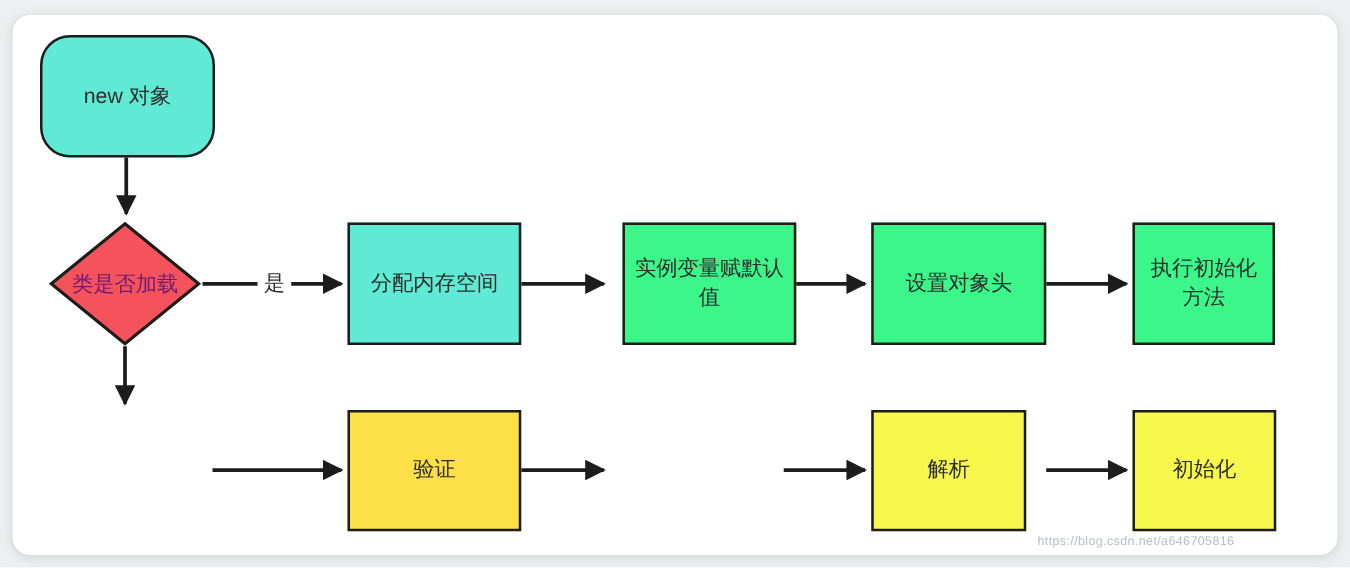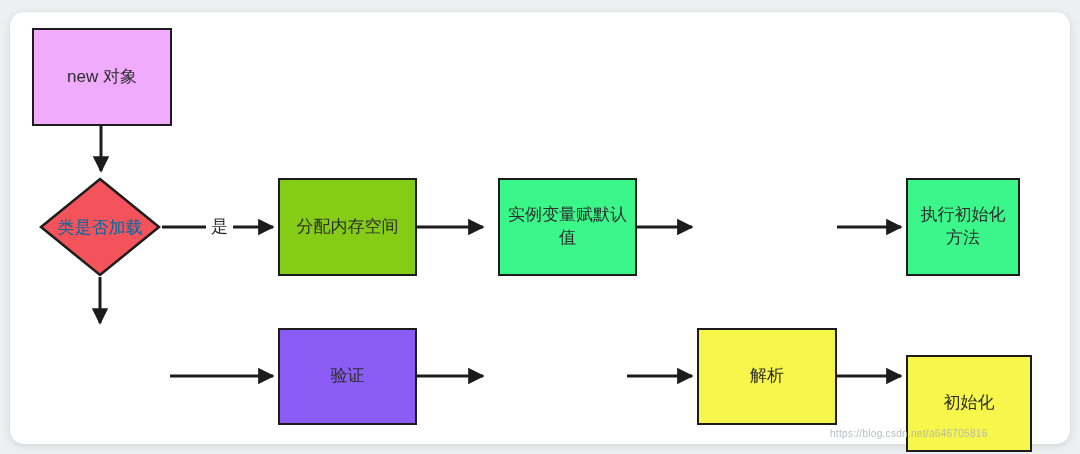--- a/index.html
+++ b/index.html
@@ -28,29 +28,29 @@
     font-size: 17px;
     line-height: 1.35;
     color: #2d2d2d;
     padding: 4px 8px;
   }
   .row-mid  { top: 166px; height: 98px; }
   .row-bot  { top: 316px; height: 97px; }
   .w-std    { width: 139px; }
   .start-node { left: 22px; top: 16px; width: 140px; height: 98px; }
   .g1 { left: 268px; } .g2 { left: 488px; } .g3 { left: 687px; width: 140px; } .g4 { left: 896px; width: 114px; }
-  .y1 { left: 21px; }  .y2 { left: 268px; } .y3 { left: 478px; } .y4 { left: 687px; width: 140px; } .y5 { left: 896px; width: 126px; margin-top: 27px; }
+  .y1 { left: 21px; }  .y2 { left: 268px; } .y3 { left: 478px; } .y4 { left: 687px; width: 124px; } .y5 { left: 896px; width: 115px; }
   .diamond-wrap {
     position: absolute; left: 28px; top: 165px; width: 124px; height: 100px;
   }
   .diamond-wrap svg { position: absolute; left: 0; top: 0; }
   .diamond-label {
     position: absolute; left: 0; top: 0; width: 100%; height: 100%;
     display: flex; align-items: center; justify-content: center;
-    font-size: 17px; color: #0369a1;
+    font-size: 17px; color: #701a75;
   }
   .edge-label {
     position: absolute;
     left: 196px; top: 203px;
     background: #ffffff;
     padding: 0 5px;
     font-size: 17px;
     color: #2d2d2d;
   }
   .watermark {
@@ -82,33 +82,34 @@
       <path d="M 617 215 L 682 215" marker-end="url(#ah)"></path>
       <path d="M 827 215 L 891 215" marker-end="url(#ah)"></path>
       <path d="M 90 265 L 90 311" marker-end="url(#ah)"></path>
       <path d="M 160 364 L 263 364" marker-end="url(#ah)"></path>
       <path d="M 407 364 L 473 364" marker-end="url(#ah)"></path>
       <path d="M 617 364 L 682 364" marker-end="url(#ah)"></path>
       <path d="M 827 364 L 891 364" marker-end="url(#ah)"></path>
     </g>
   </svg>
 
-  <div class="node start-node" style="background-color: #f0abfc;">new 对象</div>
+  <div class="node start-node" style="background-color: #5eead4; border-radius: 24px;">new 对象</div>
 
   <div class="diamond-wrap">
     <svg width="124" height="100" viewBox="0 0 124 100">
       <polygon points="62,2 121,50 62,98 3,50" stroke="#1c1c1c" stroke-width="2.5" style="fill: rgb(244, 83, 91);"></polygon>
     </svg>
     <div class="diamond-label">类是否加载</div>
   </div>
 
   <div class="edge-label">是</div>
 
-  <div class="node row-mid w-std g1" style="background-color: #84cc16;">分配内存空间</div>
+  <div class="node row-mid w-std g1" style="background-color: #5eead4;">分配内存空间</div>
   <div class="node row-mid w-std g2" style="background-color: rgb(59, 247, 138);">实例变量赋默认值</div>
+  <div class="node row-mid g3" style="background-color: rgb(59, 247, 138);">设置对象头</div>
   <div class="node row-mid g4" style="background-color: rgb(59, 247, 138);">执行初始化方法</div>
 
-  <div class="node row-bot w-std y2" style="background-color: #8b5cf6;">验证</div>
+  <div class="node row-bot w-std y2" style="background-color: #fde047;">验证</div>
   <div class="node row-bot y4" style="background-color: rgb(246, 246, 75);">解析</div>
   <div class="node row-bot y5" style="background-color: rgb(246, 246, 75);">初始化</div>
 </div>
 
 <div class="watermark">https://blog.csdn.net/a646705816</div>
 
 </body></html>

